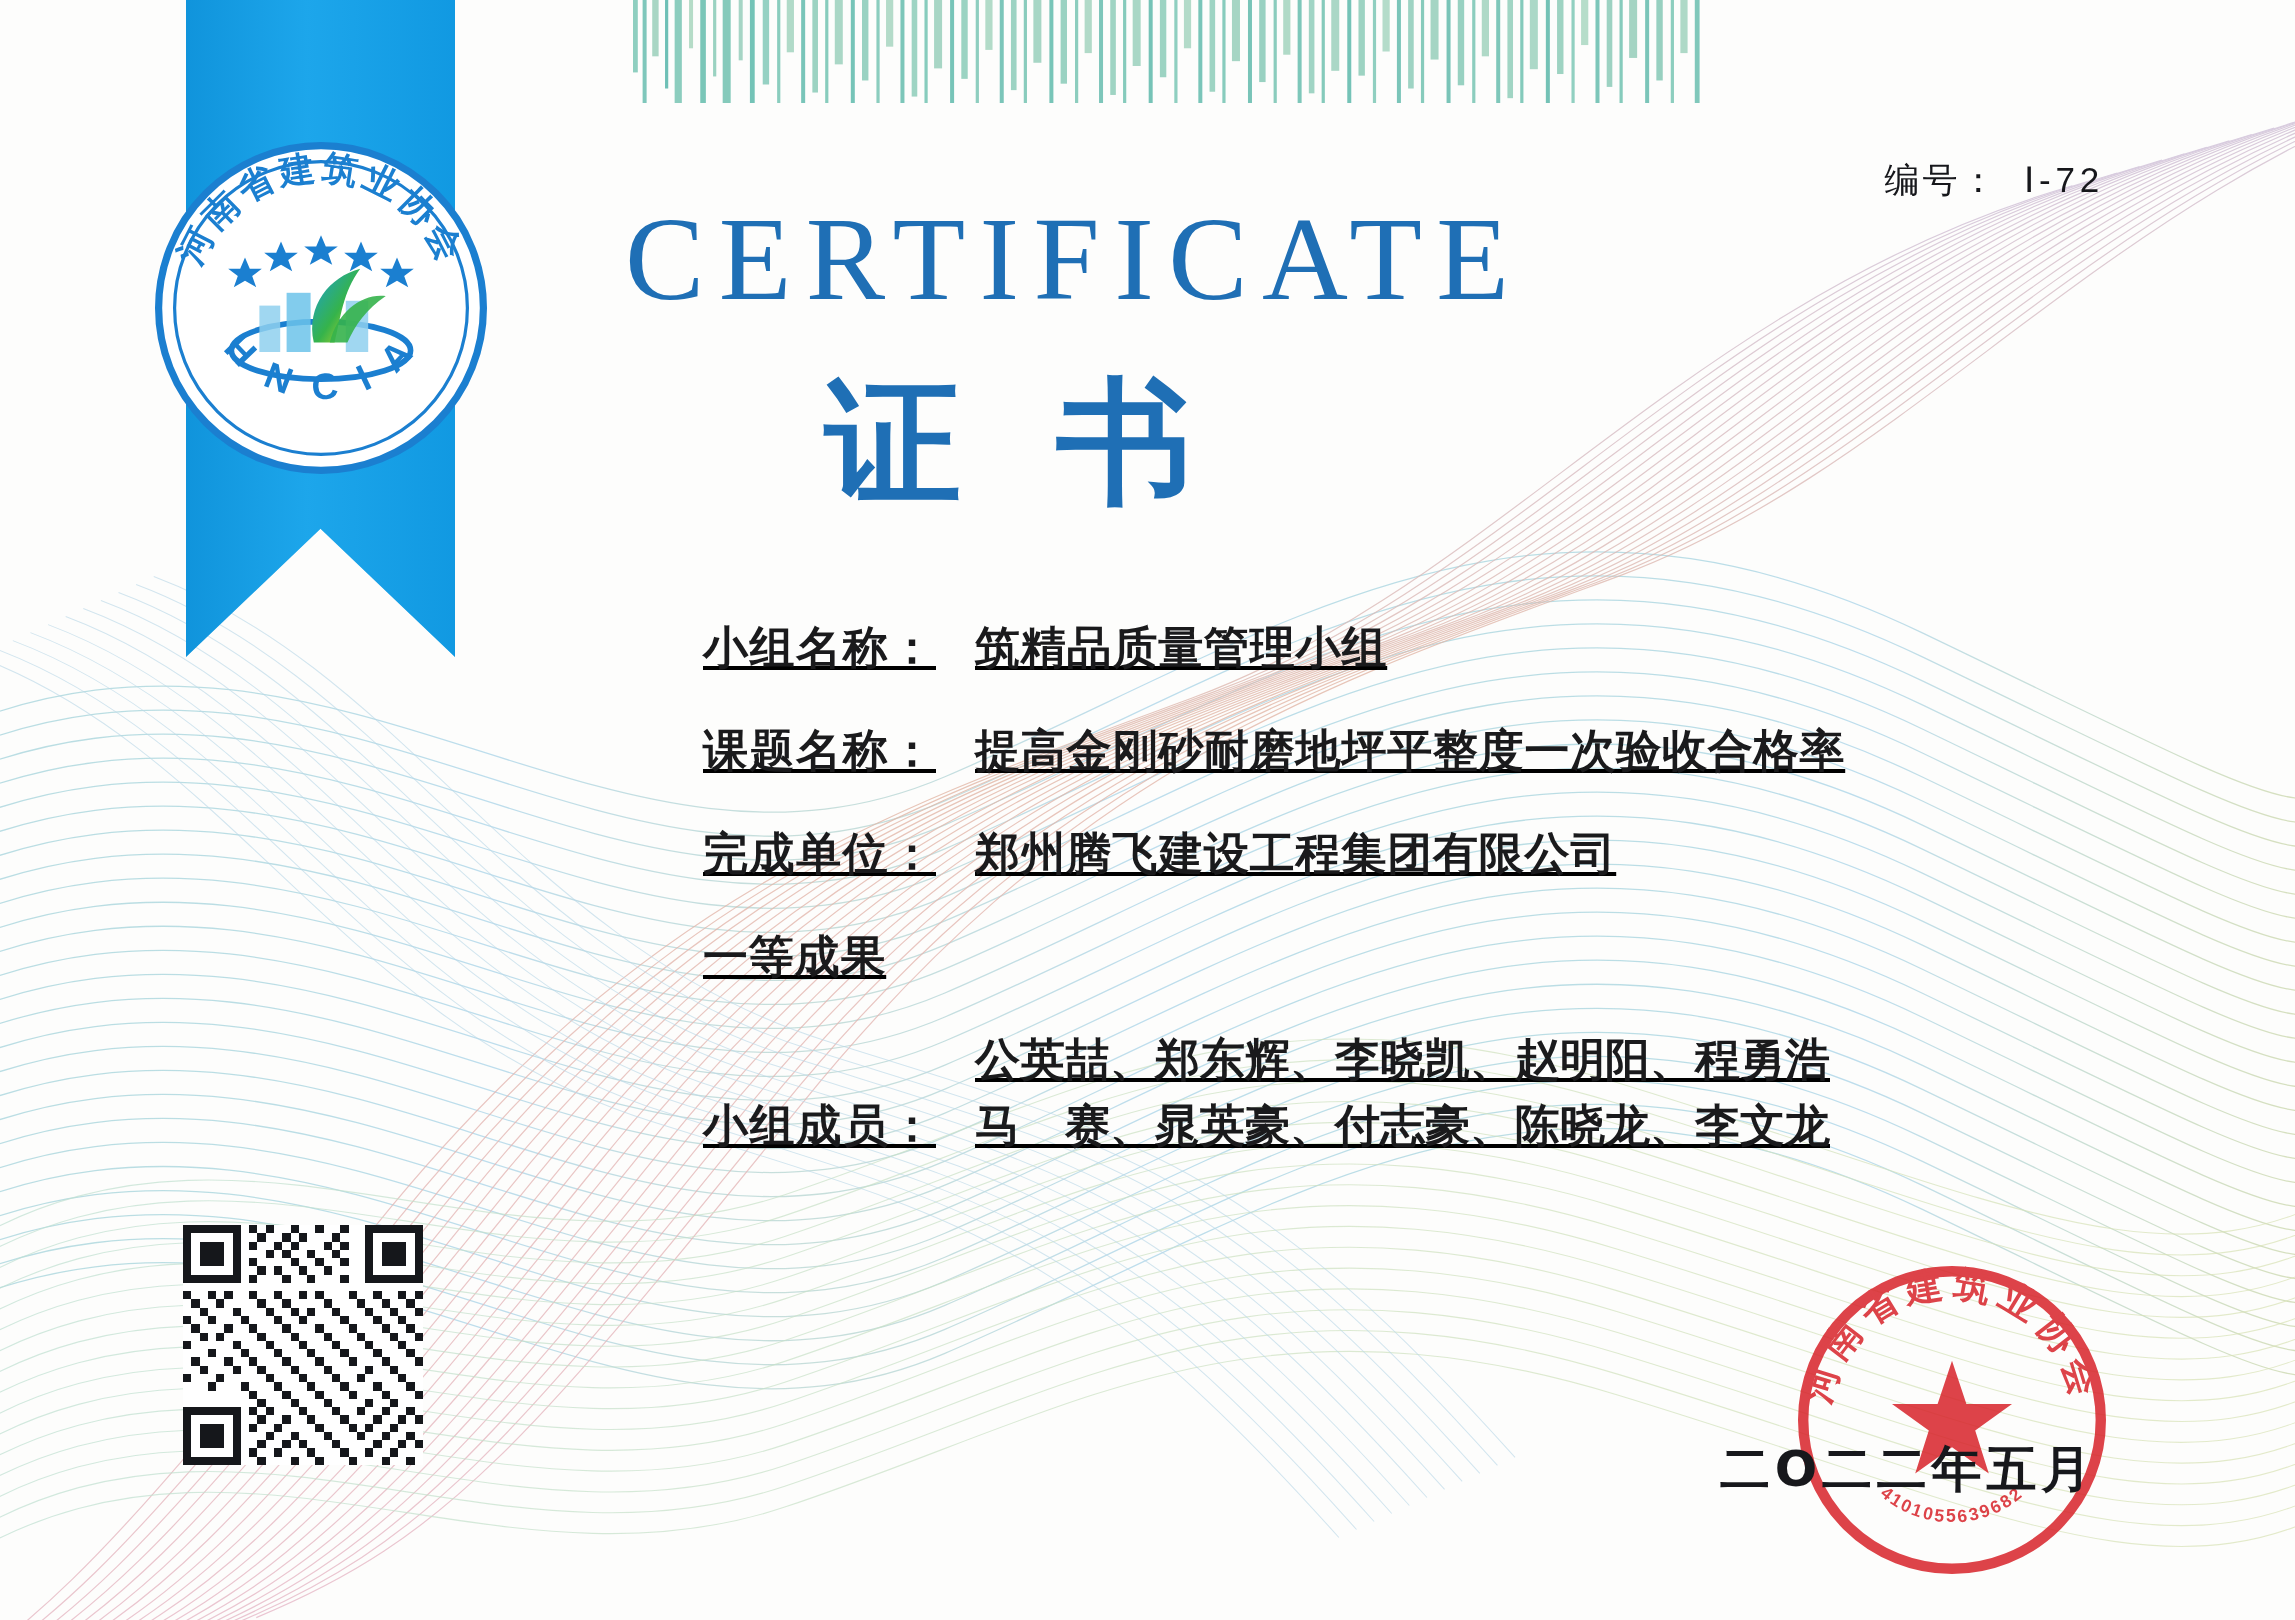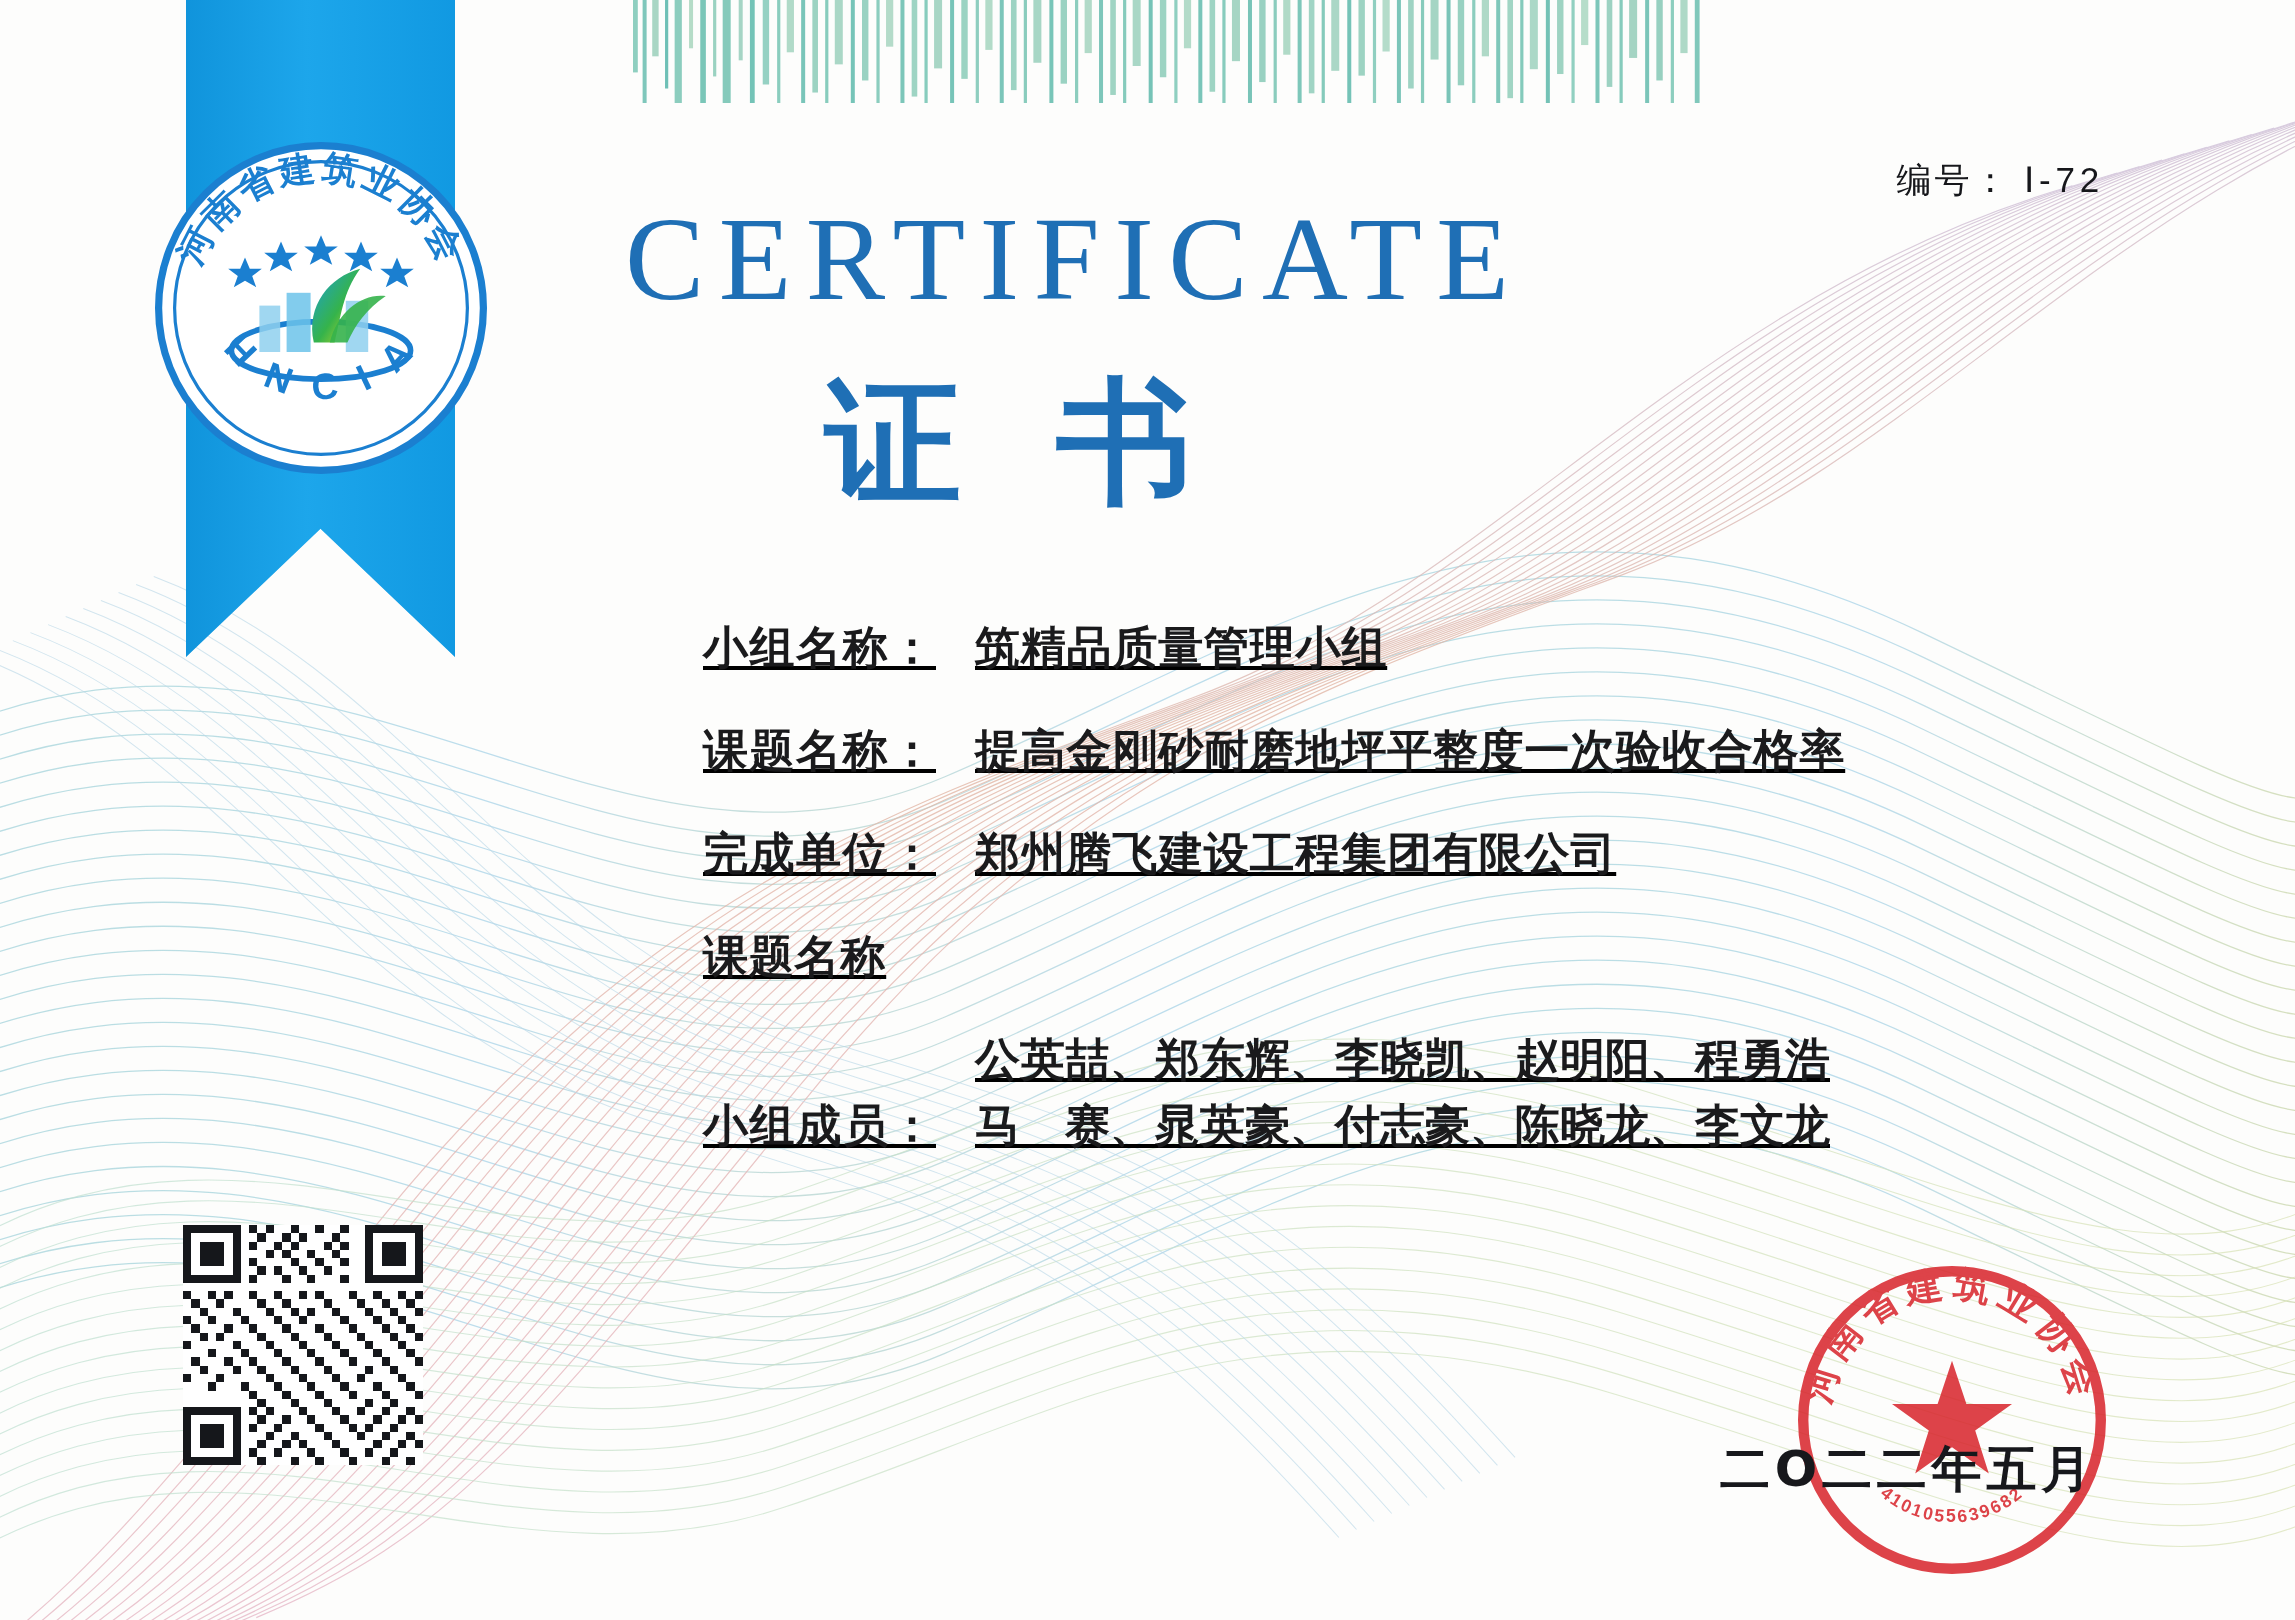--- a/index.html
+++ b/index.html
@@ -67,21 +67,21 @@
     right: 191px;
     top: 157px;
     z-index: 5;
     font-family: "Liberation Sans", sans-serif;
     font-size: 35px;
     letter-spacing: 1.6px;
     color: #16171b;
     white-space: nowrap;
     display: flex;
     align-items: baseline;
-    gap: 13px;
+    gap: 25px;
   }
   .serial .serial-label { letter-spacing: 3.2px; }
   .serial .serial-value { letter-spacing: 4.8px; }
 
   
   .title-en {
     position: absolute;
     left: 625px;
     top: 191px;
     z-index: 5;
@@ -460,21 +460,21 @@
     </div>
     <div class="field-row">
       <div class="field-label">课题名称：</div>
       <div class="field-value">提高金刚砂耐磨地坪平整度一次验收合格率</div>
     </div>
     <div class="field-row">
       <div class="field-label">完成单位：</div>
       <div class="field-value">郑州腾飞建设工程集团有限公司</div>
     </div>
     <div class="field-row">
-      <div class="field-value">课题名称</div>
+      <div class="field-value">一等成果</div>
     </div>
     <div class="field-row members">
       <div class="field-label">小组成员：</div>
       <div class="members-values">
         <div>公英喆、郑东辉、李晓凯、赵明阳、程勇浩</div>
         <div>马　赛、晁英豪、付志豪、陈晓龙、李文龙</div>
       </div>
     </div>
   </div>
 

